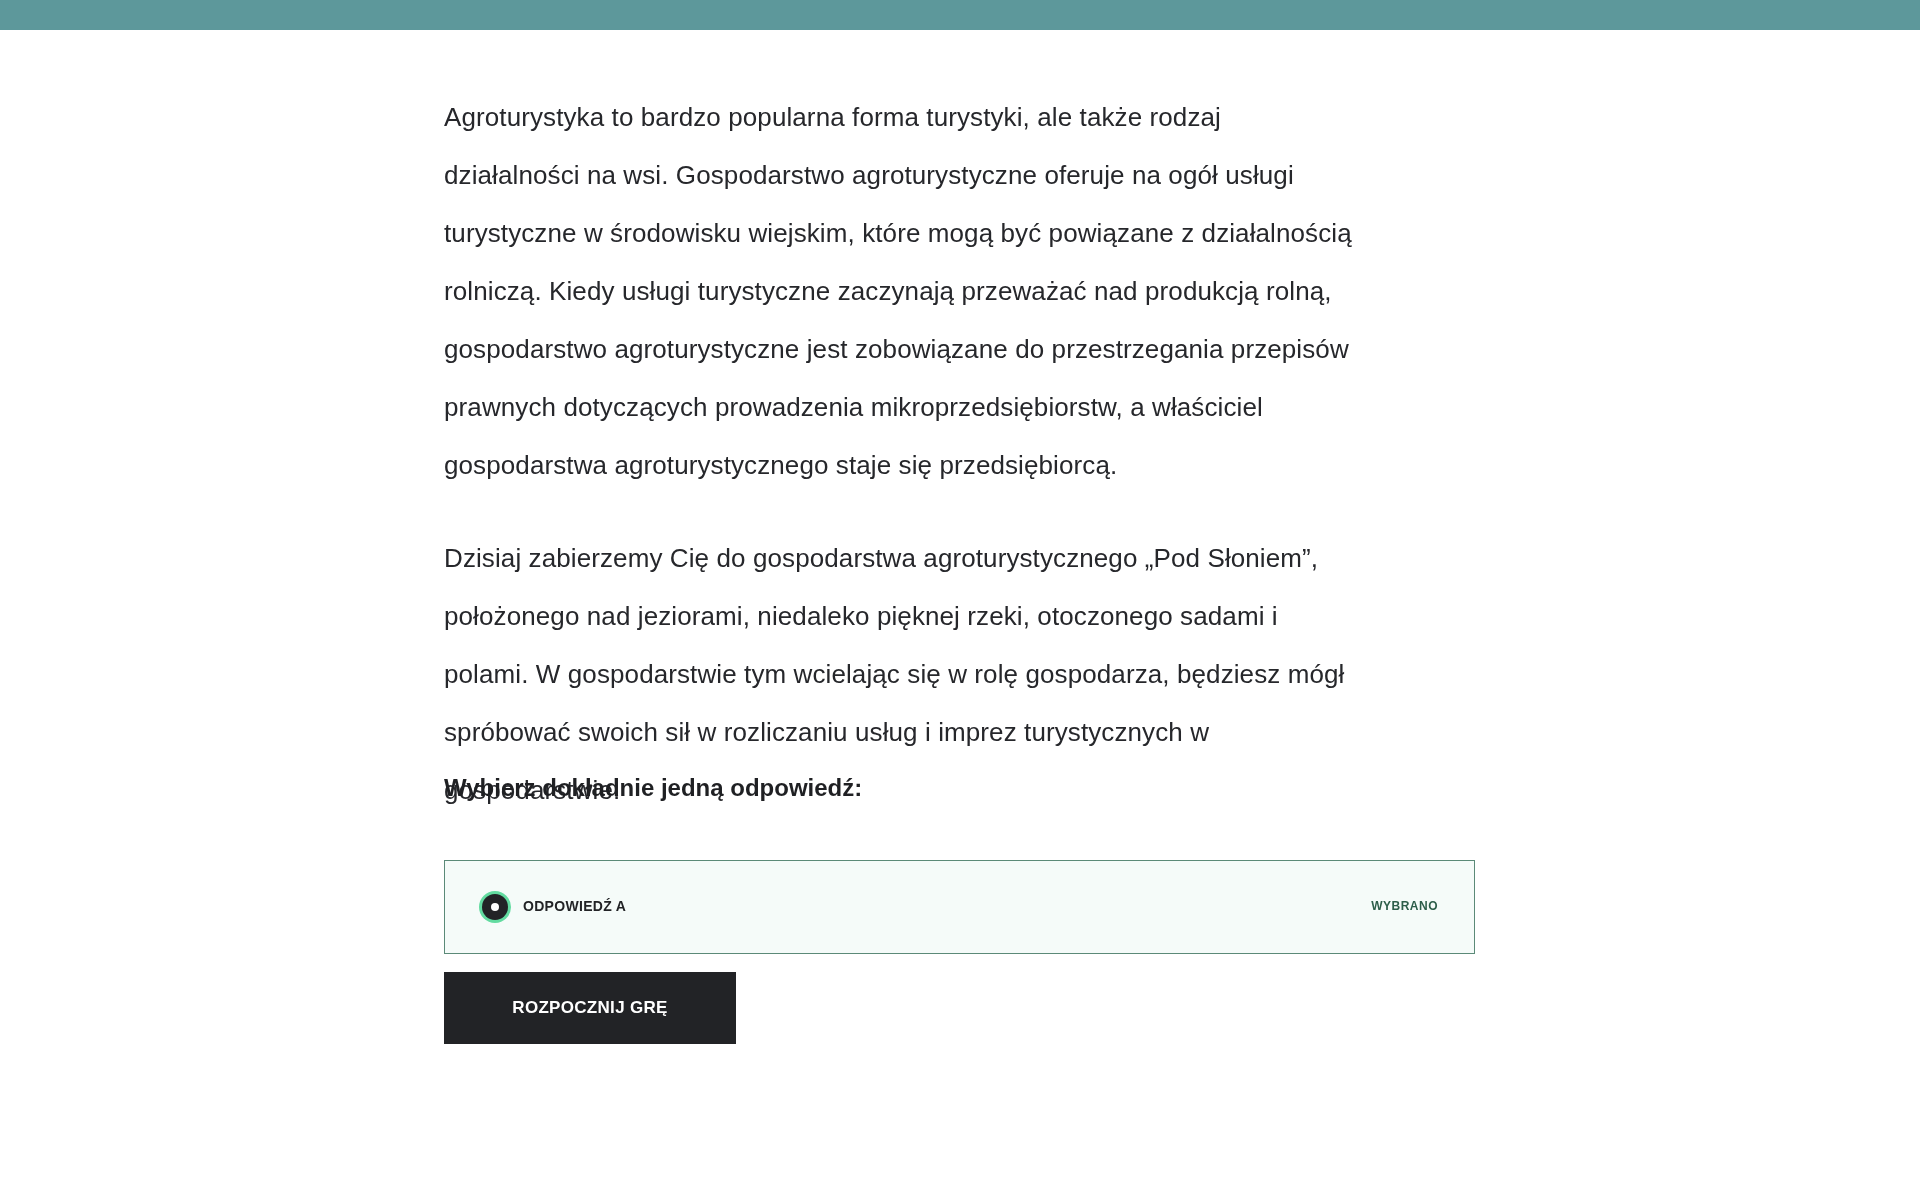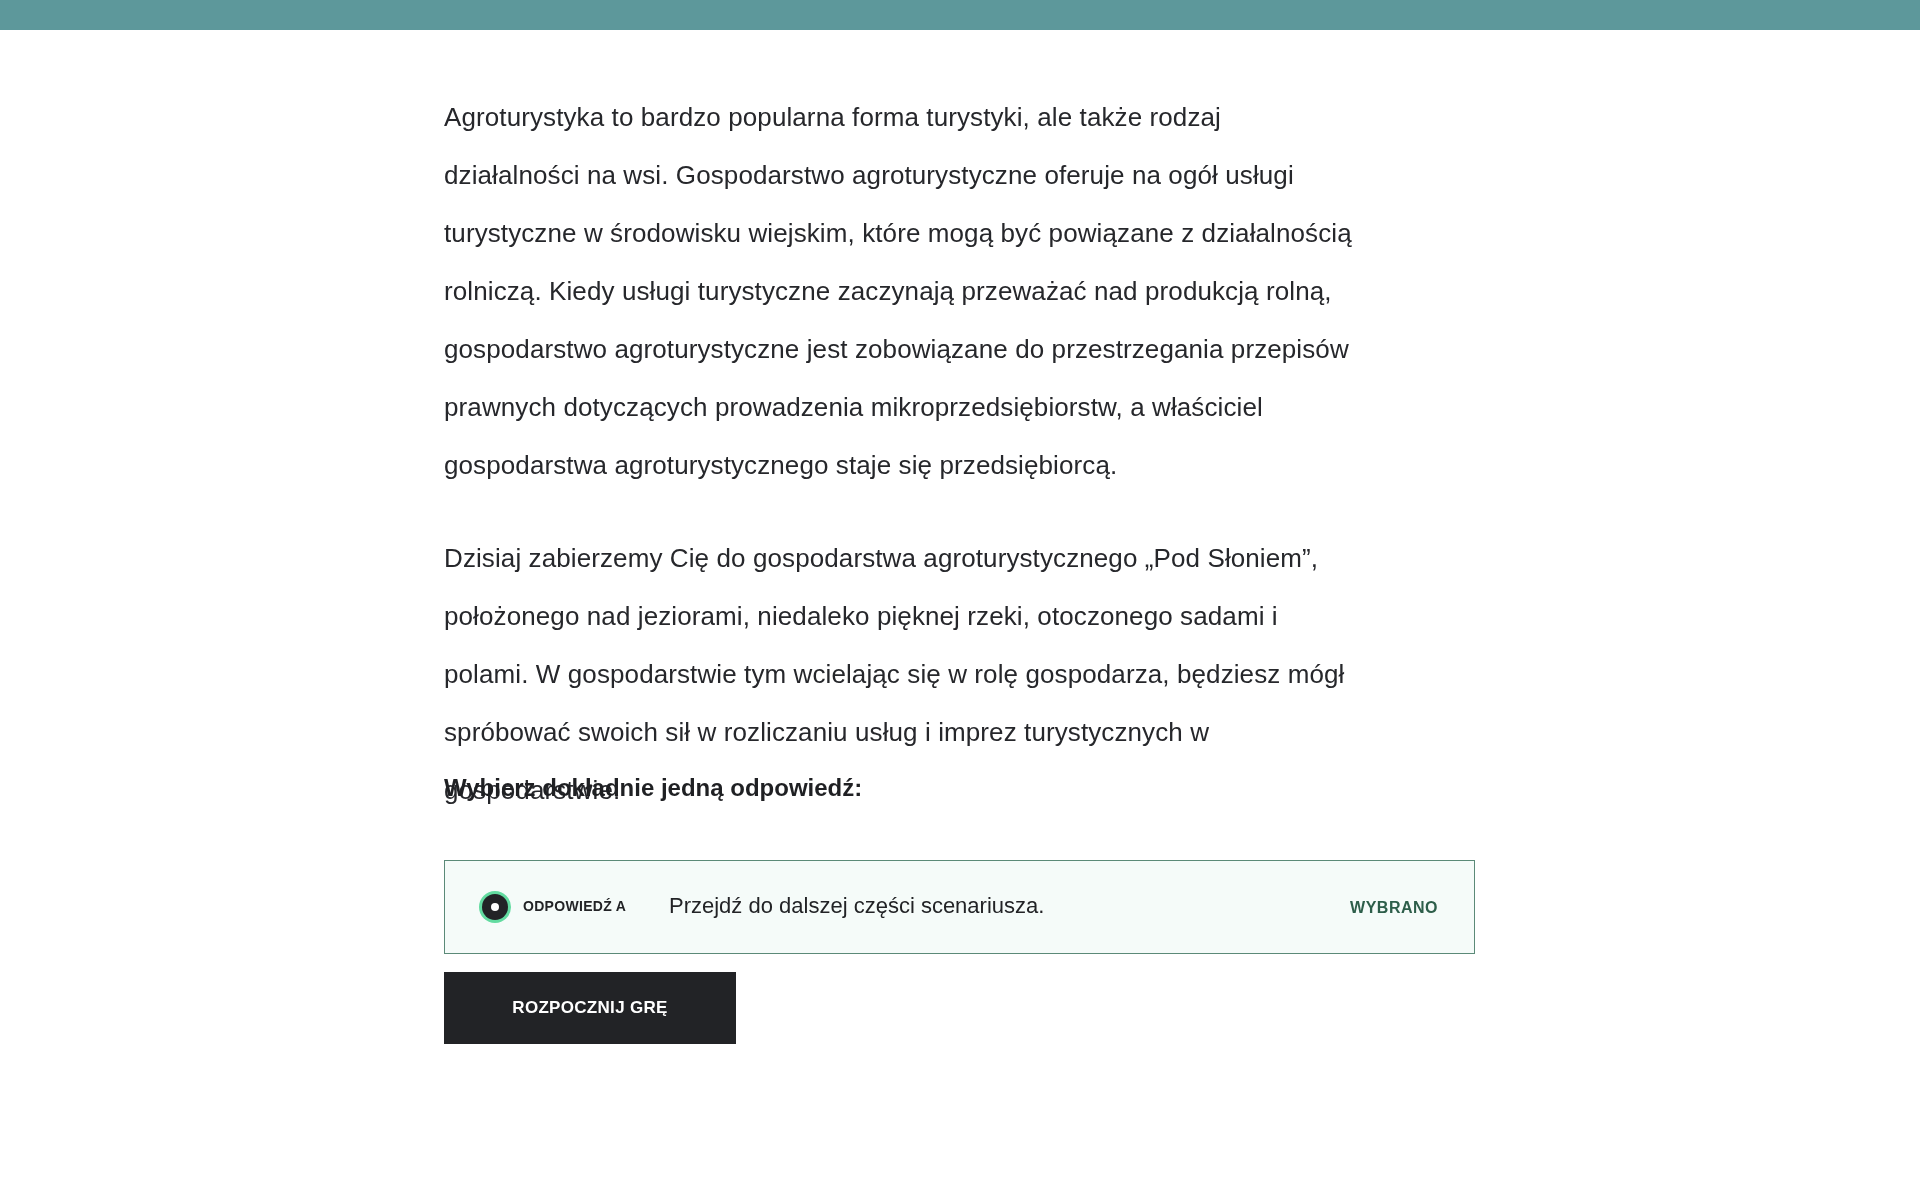--- a/index.html
+++ b/index.html
@@ -19,21 +19,21 @@
       position: absolute; left: 444px; top: 860px; width: 1031px; height: 94px;
       border: 1.5px solid #5b8a78; background: #f5fbf9; box-sizing: border-box; cursor: pointer;
     }
     .radio {
       position: absolute; left: 37px; top: 33px; width: 26px; height: 26px; border-radius: 50%;
       background: #222326; box-shadow: 0 0 0 3px #62dba0; box-sizing: border-box;
     }
     .radio .dot { position: absolute; left: 9px; top: 9px; width: 8px; height: 8px; border-radius: 50%; background: #ffffff; }
     .ans-label { position: absolute; left: 78px; top: 37px; font-size: 14px; font-weight: bold; color: #222326; letter-spacing: 0.3px; }
     .ans-text { position: absolute; left: 224px; top: 32px; font-size: 22px; color: #222326; }
-    .ans-status { position: absolute; right: 36px; top: 38px; font-size: 16px; font-weight: bold; color: #2d5e4a; letter-spacing: 0.5px; }
+    .ans-status { position: absolute; right: 36px; top: 38px; font-size: 12px; font-weight: bold; color: #2d5e4a; letter-spacing: 0.5px; }
     .start-btn {
       position: absolute; left: 444px; top: 972px; width: 292px; height: 72px;
       background: #222326; color: #ffffff; border: none; font-family: "Liberation Sans", sans-serif;
       font-size: 17px; font-weight: bold; letter-spacing: 0.3px; cursor: pointer; padding: 8px;
     }
   </style>
 </head>
 <body>
 
 <div class="topbar"></div>
@@ -43,17 +43,16 @@
   <p class="para">Dzisiaj zabierzemy Cię do gospodarstwa agroturystycznego „Pod Słoniem”, położonego nad jeziorami, niedaleko pięknej rzeki, otoczonego sadami i polami. W gospodarstwie tym wcielając się w rolę gospodarza, będziesz mógł spróbować swoich sił w rozliczaniu usług i imprez turystycznych w gospodarstwie.</p>
 </div>
 
 <div class="prompt">Wybierz dokładnie jedną odpowiedź:</div>
 
 <div class="answer" role="radio" aria-checked="true">
   <span class="radio">
     <span class="dot"></span>
   </span>
   <span class="ans-label">ODPOWIEDŹ A</span>
-  <span class="ans-text">Przejdź do dalszej części scenariusza.</span>
   <span class="ans-status">WYBRANO</span>
 </div>
 
 <button class="start-btn">ROZPOCZNIJ GRĘ</button>
 
 </body></html>

